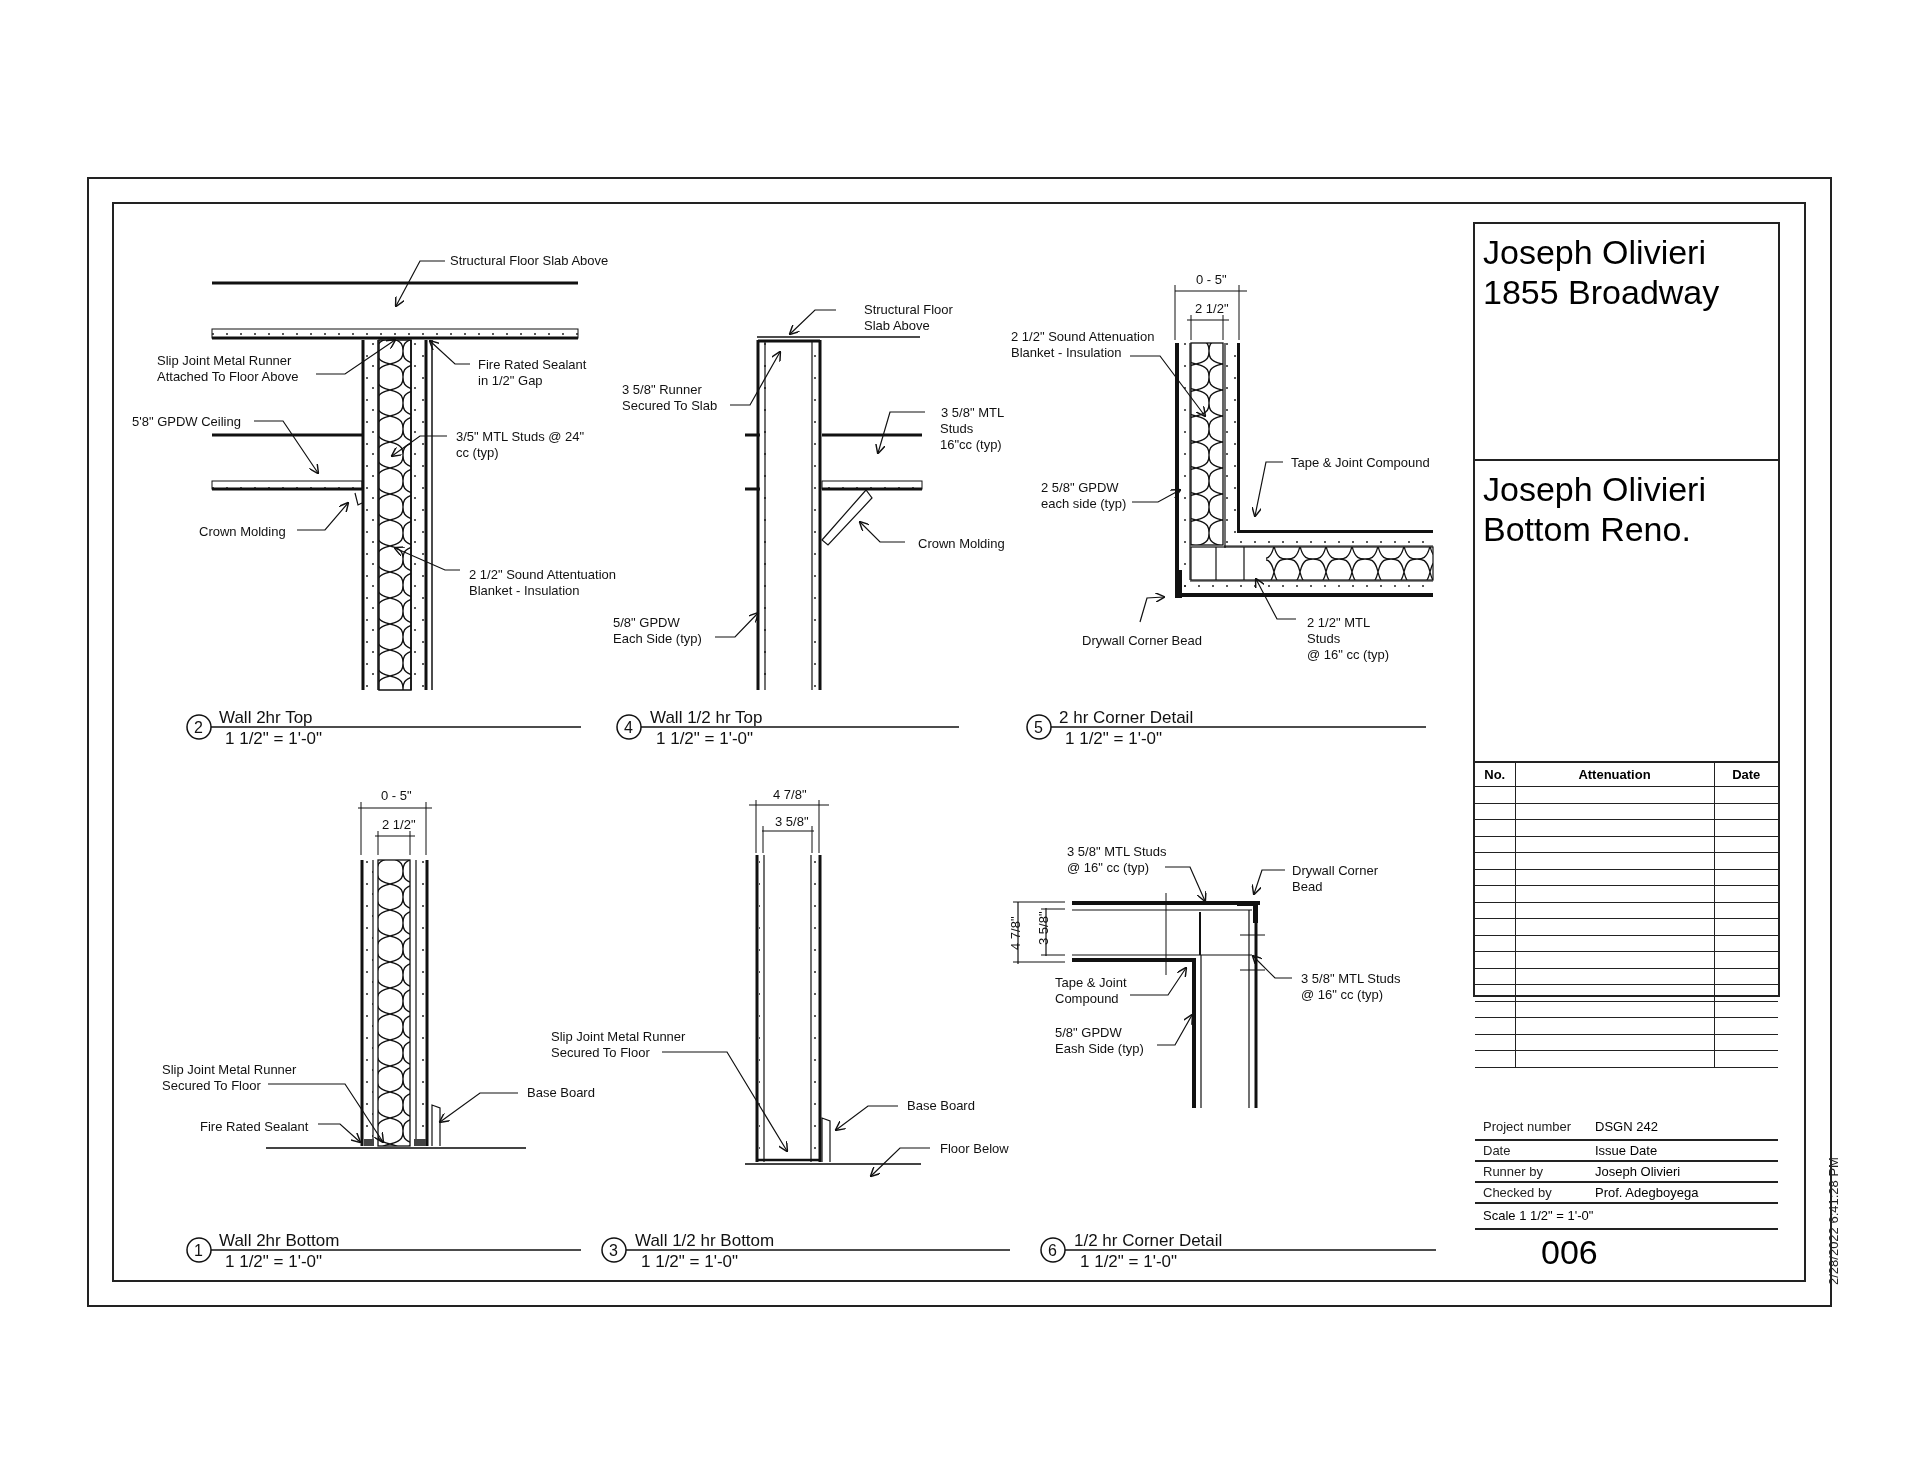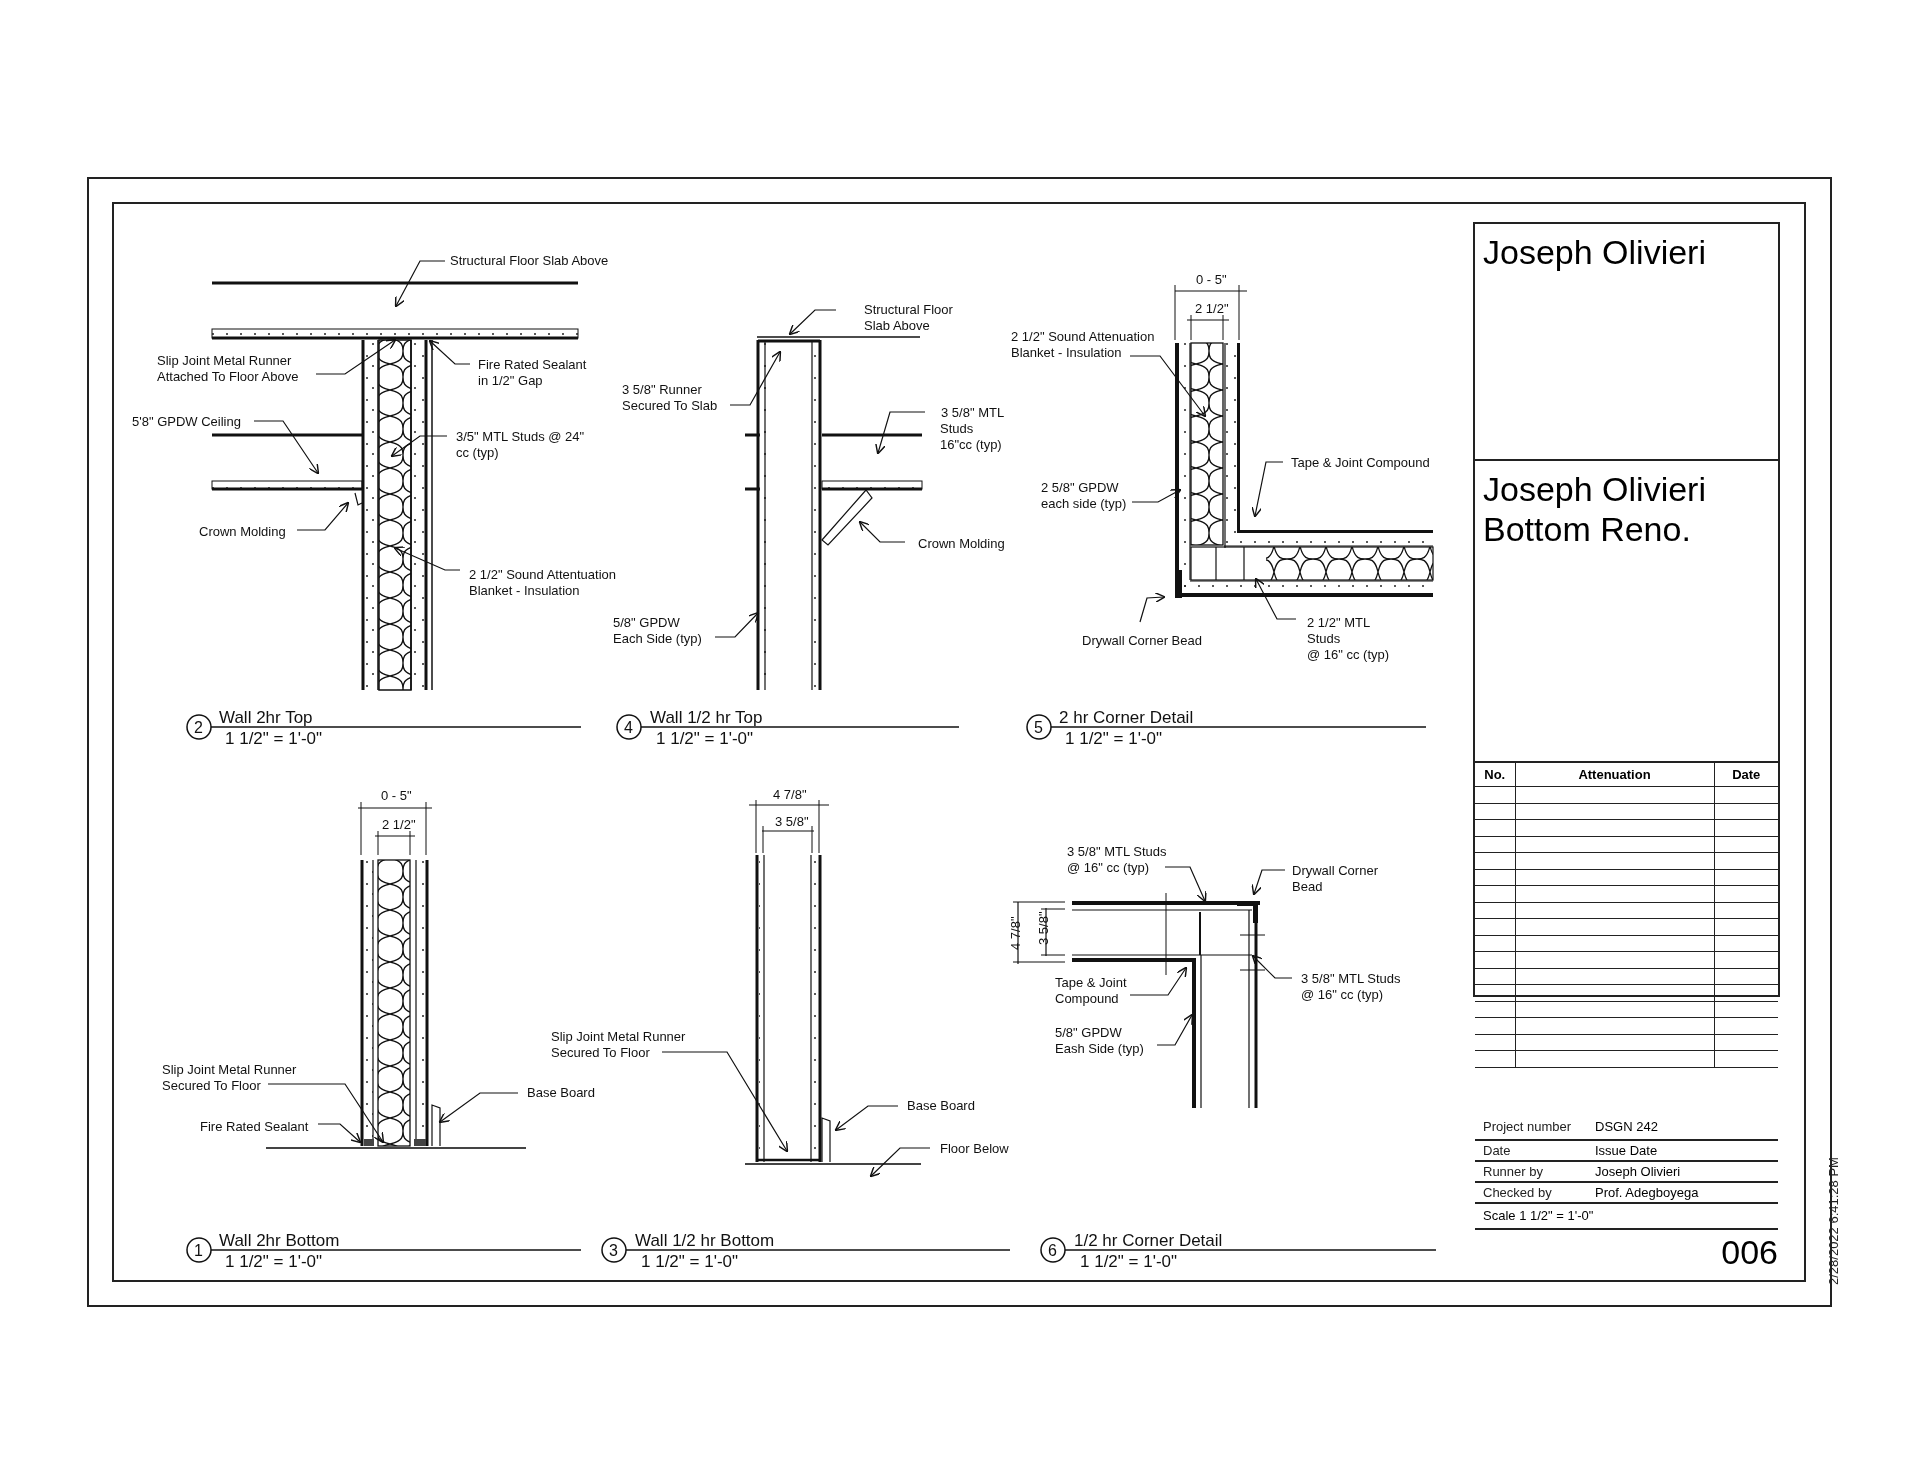--- a/index.html
+++ b/index.html
@@ -26,21 +26,21 @@
   .rev-table th { font-weight:bold; height:19px; }
   .rev-table th:first-child, .rev-table td:first-child { border-left:none; }
   .rev-table th:last-child, .rev-table td:last-child { border-right:none; }
   .rev-table tr:first-child th { border-top:none; }
   .tb-info { top:891px; height:150px; }
   .info-row { display:flex; height:19px; border-bottom:2px solid #222; font-size:13px; line-height:19px; padding-left:8px; }
   .info-row:first-child { height:24px; line-height:24px; }
   .info-row .k { width:112px; color:#222; }
   .info-row .v { color:#000000; }
   .scale-row { height:24px; line-height:24px; border-bottom:2px solid #222; font-size:13px; padding-left:8px; }
-  .sheet-no { font-size:34px; text-align:right; padding-left:66px; line-height:44px; }
+  .sheet-no { font-size:34px; text-align:left; padding-left:66px; line-height:44px; }
   .stamp { position:absolute; left:1826px; top:1285px; transform-origin:left top; transform:rotate(-90deg); font-size:13px; white-space:nowrap; color:#222; }
 </style>
 </head>
 <body>
 
 <div class="sheet-outer"></div>
 <div class="sheet-inner"></div>
 
 <svg class="drawing" viewBox="0 0 1920 1484" xmlns="http://www.w3.org/2000/svg">
   <defs>
@@ -317,20 +317,21 @@
     <text class="num" x="1048" y="1256">6</text>
     <line x1="1065" y1="1250" x2="1436" y2="1250" stroke="#111" stroke-width="1.5"></line>
     <text class="ttl" x="1074" y="1246">1/2 hr Corner Detail</text>
     <text class="scl" x="1080" y="1267">1 1/2" = 1'-0"</text>
   </g>
 </svg>
 
 <div class="tb">
   <div class="tb-sec tb-client">
     <span class="tb-big">Joseph Olivieri</span>
+    <span class="tb-big">1855 Broadway</span>
   </div>
   <div class="tb-sec tb-project">
     <span class="tb-big">Joseph Olivieri</span>
     <span class="tb-big">Bottom Reno.</span>
   </div>
   <div class="tb-sec tb-rev">
     <table class="rev-table">
       <colgroup>
           <col style="width:40px">
           <col style="width:199px">

